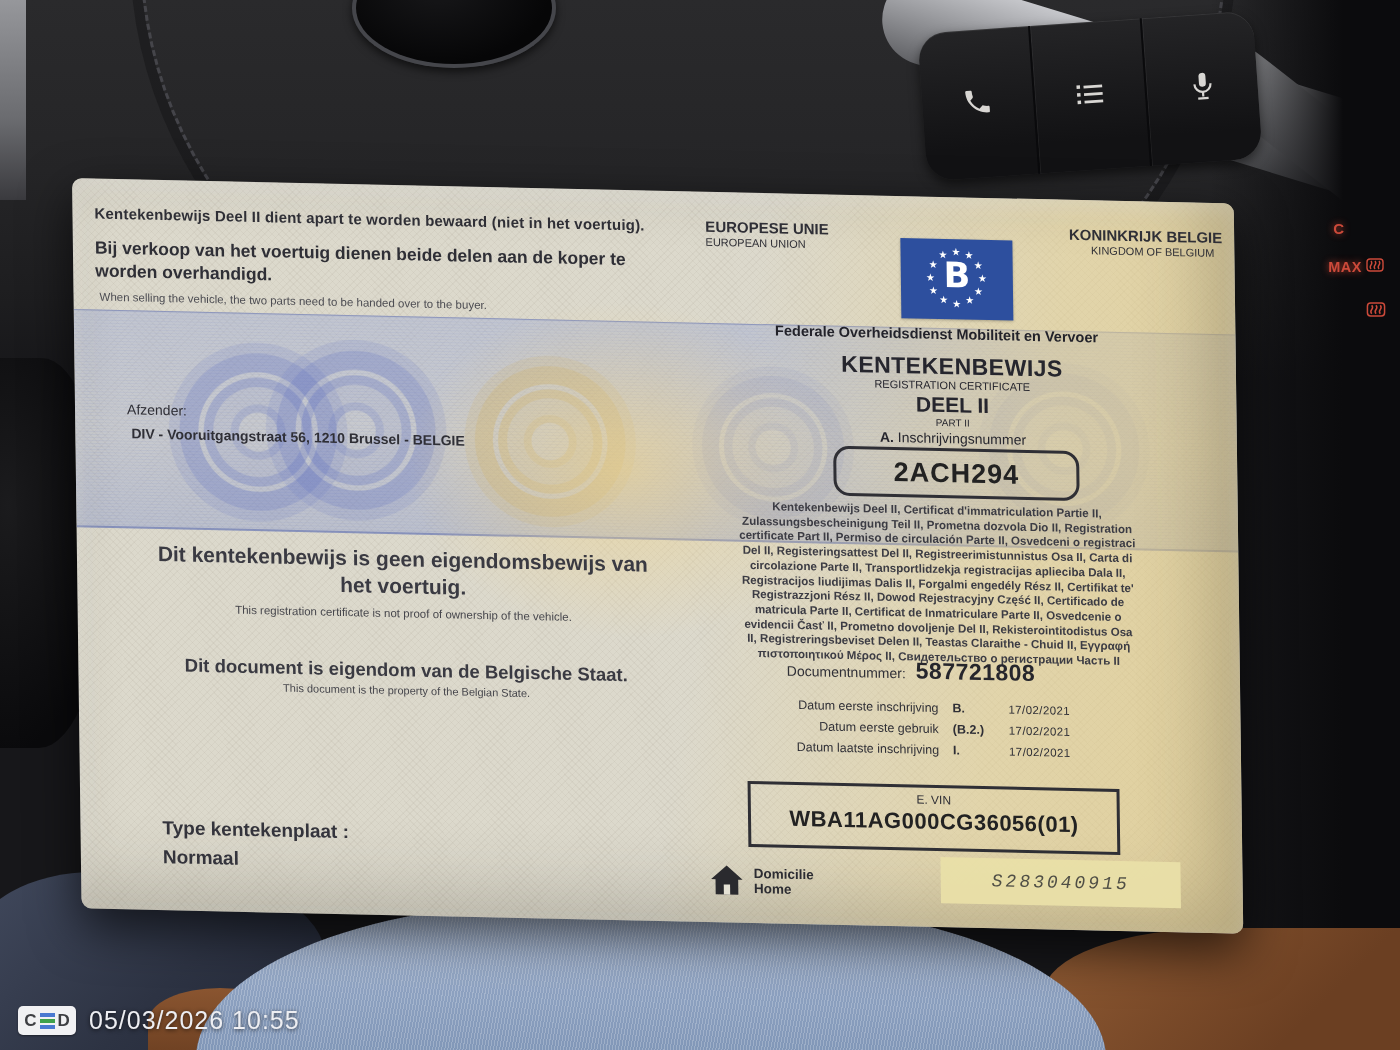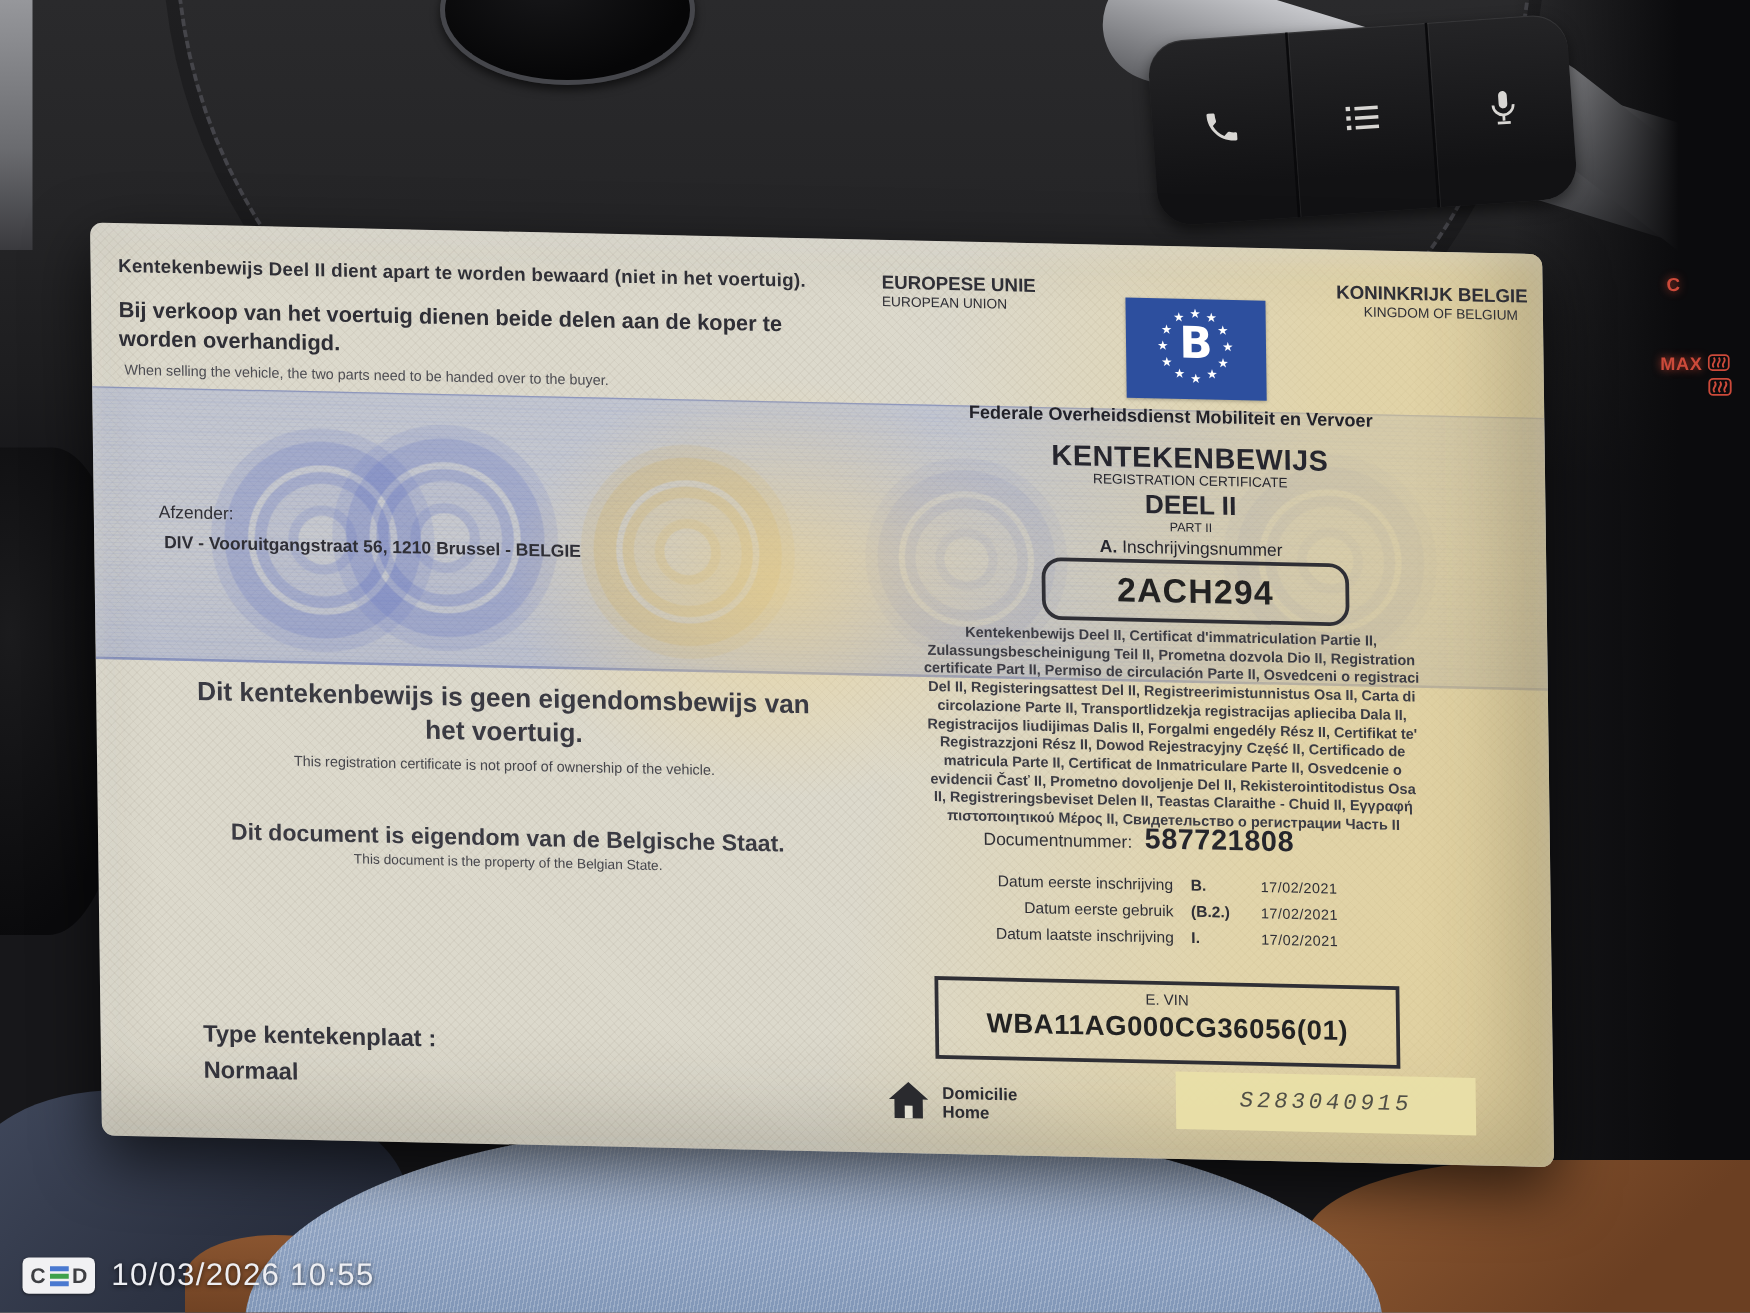--- a/index.html
+++ b/index.html
@@ -31,21 +31,21 @@
   .btncell svg{opacity:.92;}
   .blob-left{position:absolute;left:-34px;top:358px;width:140px;height:390px;z-index:4;
     background:radial-gradient(ellipse at 30% 38%,#1b1b1d,#0a0a0c 72%);border-radius:0 46% 48% 0;}
   .bg-right{position:absolute;right:0;top:0;width:190px;height:1050px;z-index:2;
     background:linear-gradient(90deg,rgba(10,10,12,0),#0b0b0d 70%);}
   
   .climate{position:absolute;right:0;top:214px;width:92px;height:140px;z-index:5;color:#cc4a3a;}
   .climate .glow{text-shadow:0 0 7px rgba(225,75,55,.8);}
   .c-letter{position:absolute;right:56px;top:6px;font-size:15px;font-weight:bold;}
   .c-max{position:absolute;right:16px;top:44px;font-size:14.5px;font-weight:bold;letter-spacing:.5px;
-    display:flex;align-items:center;gap:4px;margin-top:25px;}
+    display:flex;align-items:center;gap:4px;}
   .c-def2{position:absolute;right:14px;top:88px;}
   
   .jeans-dark{position:absolute;left:-24px;top:872px;width:350px;height:200px;z-index:5;
     background:linear-gradient(135deg,#41495d,#2d3343 55%,#212634);border-radius:34% 44% 0 0;}
   .seat-brown-left{position:absolute;left:148px;top:988px;width:150px;height:70px;z-index:6;
     background:linear-gradient(180deg,#8a5530,#6d4022);border-radius:48% 52% 0 0;}
   .knee{position:absolute;left:196px;top:902px;width:910px;height:165px;z-index:7;overflow:hidden;
     background:linear-gradient(180deg,#aebdd5 0%,#8da1c0 55%,#7e94b5 100%);
     border-radius:40% 42% 0 0 / 95% 95% 0 0;}
   .knee::after{content:"";position:absolute;inset:0;
@@ -340,14 +340,14 @@
 <div class="stamp">
   <span class="ced">
     <span class="ced-letter">C</span>
     <span class="ced-bars">
         <i></i>
         <i></i>
         <i></i>
       </span>
     <span class="ced-letter">D</span>
   </span>
-  <span class="time">10/03/2026 10:55</span>
+  <span class="time">05/03/2026 10:55</span>
 </div>
 
 </body></html>

